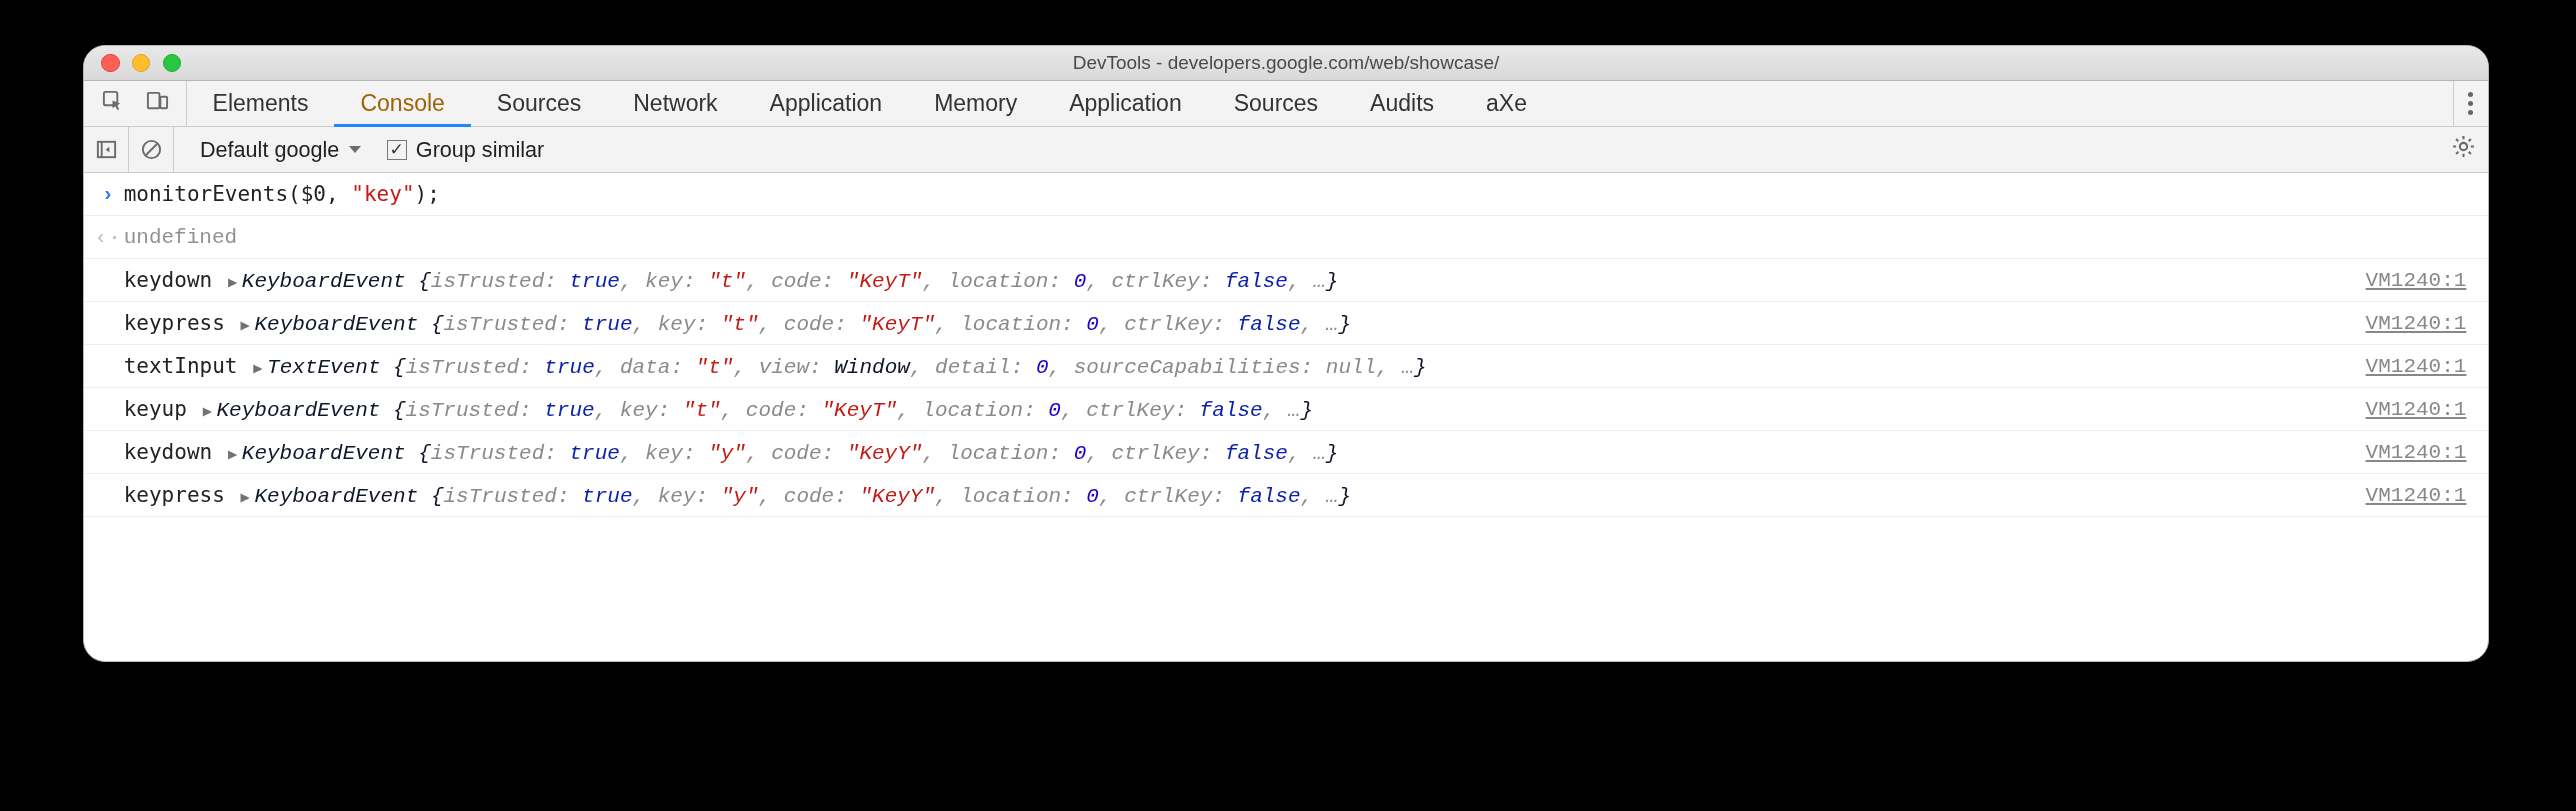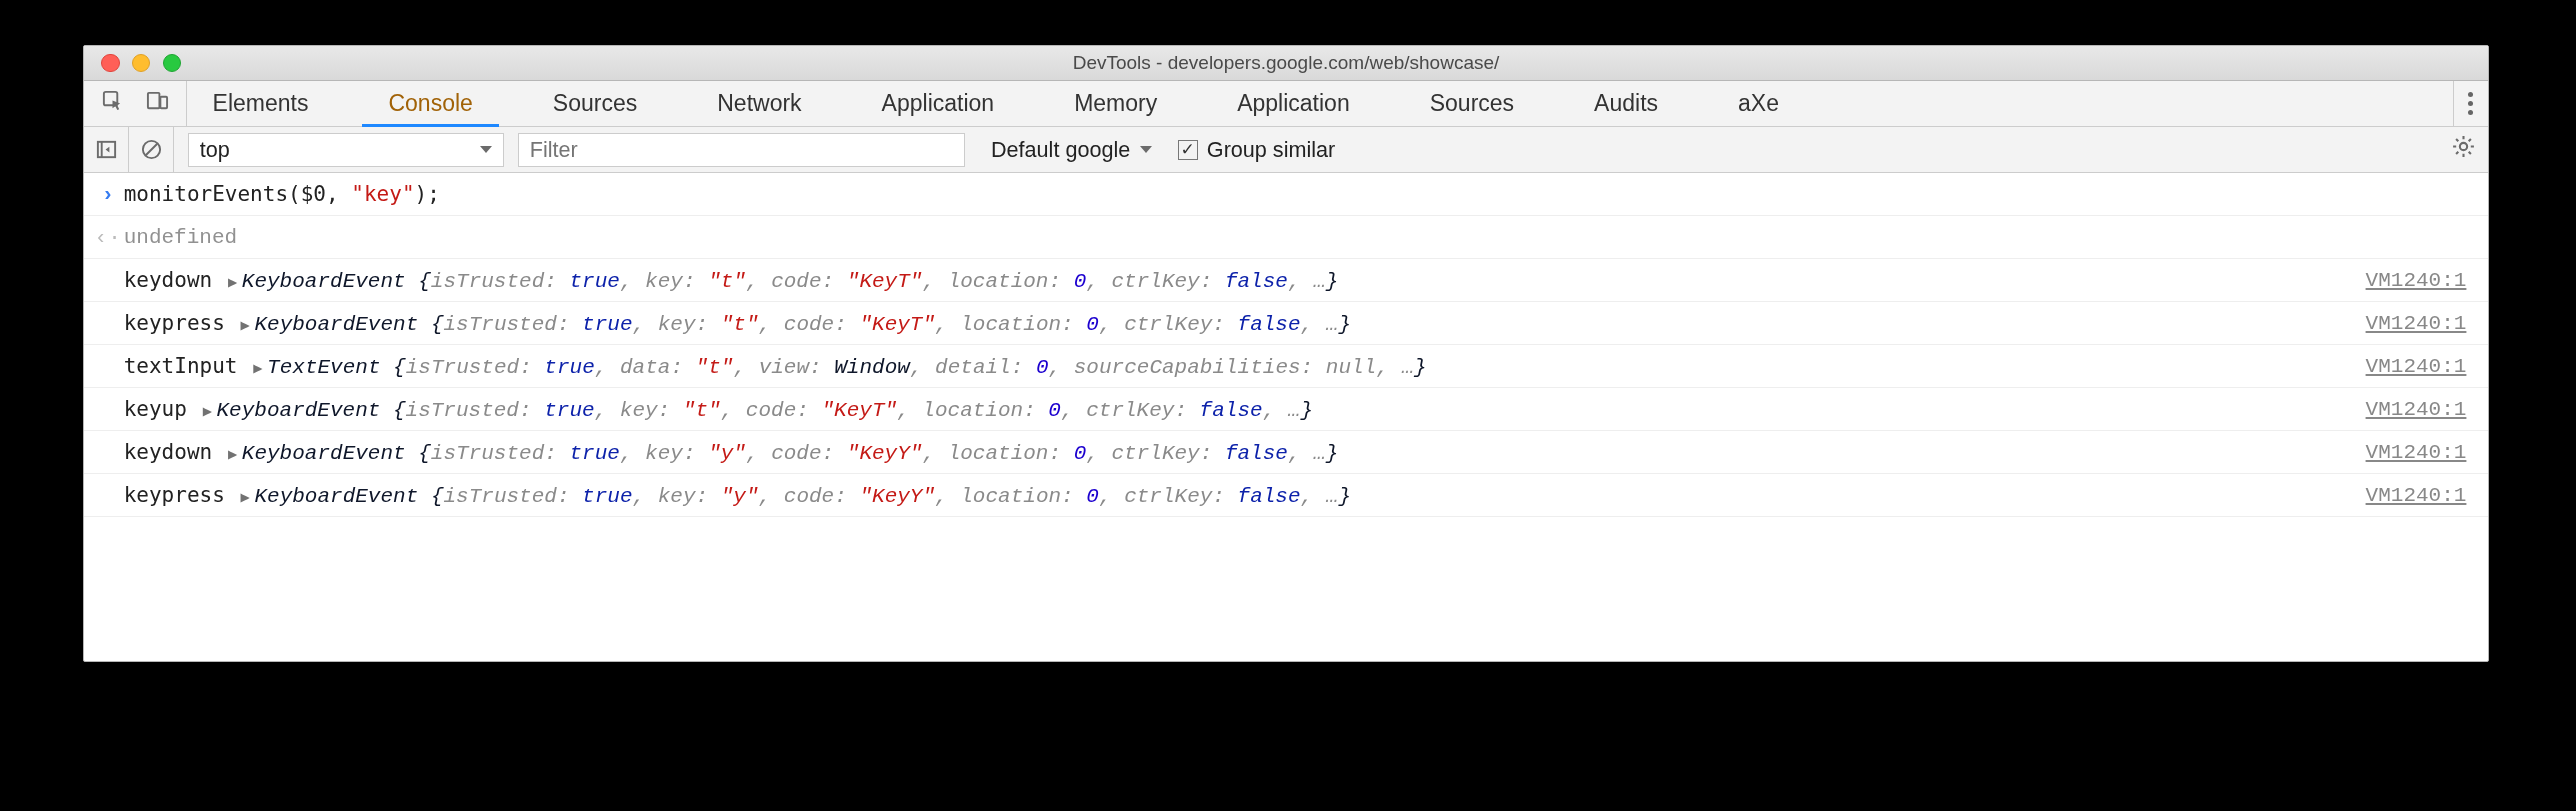--- a/index.html
+++ b/index.html
@@ -12,21 +12,21 @@
     align-items: flex-start;
     justify-content: flex-start;
   }
   .window {
     position: relative;
     margin: 45px 0 0 83px;
     width: 2406px;
     height: 617px;
     background: #fff;
     border: 1.5px solid #b6b6b6;
-    border-radius: 2px;
+    border-radius: 22px;
     box-shadow: 0 23px 62px rgba(0,0,0,.55);
     overflow: hidden;
     display: flex;
     flex-direction: column;
   }
   .titlebar {
     height: 35px;
     background: linear-gradient(#e8e8e8,#d9d9d9);
     border-bottom: 0.8px solid #b6b6b6;
     display: flex;
@@ -44,21 +44,21 @@
     height: 46px;
     background:#f3f3f3;
     border-bottom:0.8px solid #ccc;
     display:flex;
     align-items:stretch;
     font-size:23px;
     color:#333;
     flex:0 0 auto;
   }
   .tabs .icongrp { display:flex; align-items:center; padding:0 17px; gap:21.6px; border-right:0.8px solid #ccc; }
-  .tabs .tablist { display:flex; align-items:stretch; flex:1;gap:28px; }
+  .tabs .tablist { display:flex; align-items:stretch; flex:1; }
   .tab { padding:0 26px; display:flex; align-items:center; cursor:default; color:#333; }
   .tab.active { color:#a16207; position:relative; }
   .tab.active::after { content:""; position:absolute; left:0; right:0; bottom:-0.8px; height:3.1px; background:#1e88ff; }
   .tabs .right { display:flex; align-items:center; padding:0 14px; gap:17px; border-left:0.8px solid #ccc; }
   .vdots { width:6.2px; height:23px; display:flex; flex-direction:column; justify-content:space-between; }
   .vdots span { width:5.4px; height:5.4px; background:#666; border-radius:50%; }
   .toolbar {
     height: 46px;
     background:#f3f3f3;
     border-bottom:0.8px solid #ccc;
@@ -153,27 +153,20 @@
           <path d="M7 4 v16"></path>
           <path d="M11 12 l4 -3 v6 z" fill="#6b6b6b" stroke="none"></path>
         </svg>
     </div>
     <div class="tbtn">
       <svg class="ic" viewBox="0 0 24 24">
           <circle cx="12" cy="12" r="9"></circle>
           <path d="M6 18 L18 6"></path>
         </svg>
     </div>
-    <div class="ctx">
-      <div class="sel">
-        <span>top</span>
-        <span class="selarrow"></span>
-      </div>
-      <input class="inp" placeholder="Filter" style="">
-    </div>
     <div class="lvls">
       <span>Default google</span>
       <span class="selarrow" style="margin-left:9.3px"></span>
     </div>
     <label class="chk">
       <span class="chkbox">✓</span>
       <span>Group similar</span>
     </label>
     <div class="spacer"></div>
     <span class="gear">

